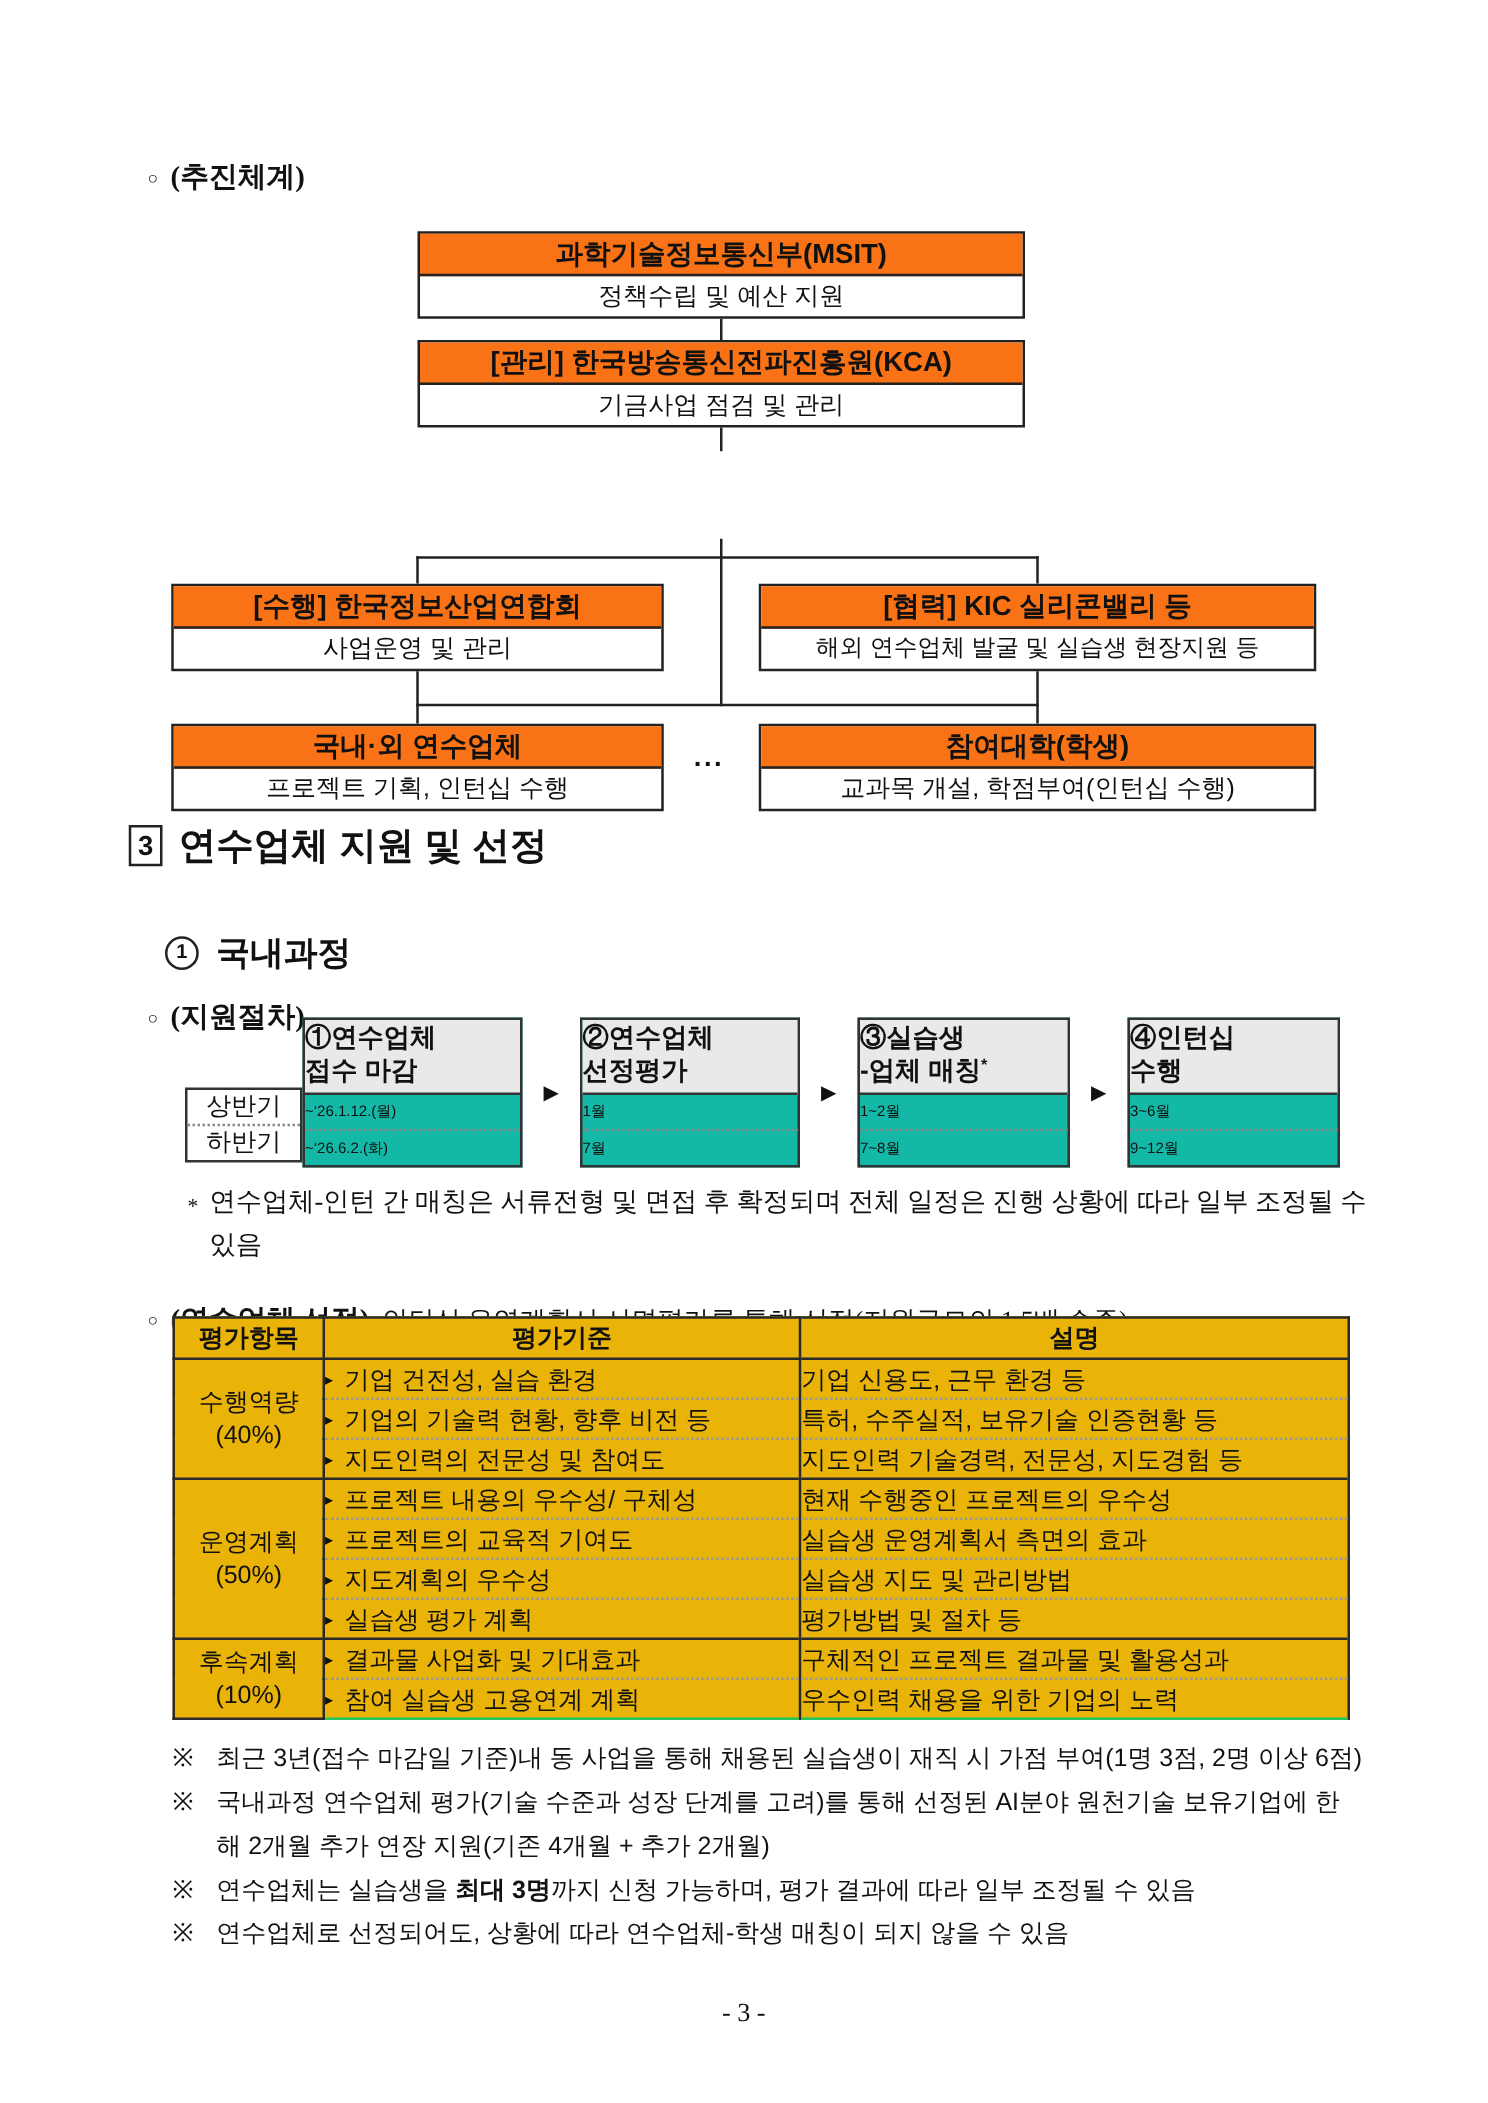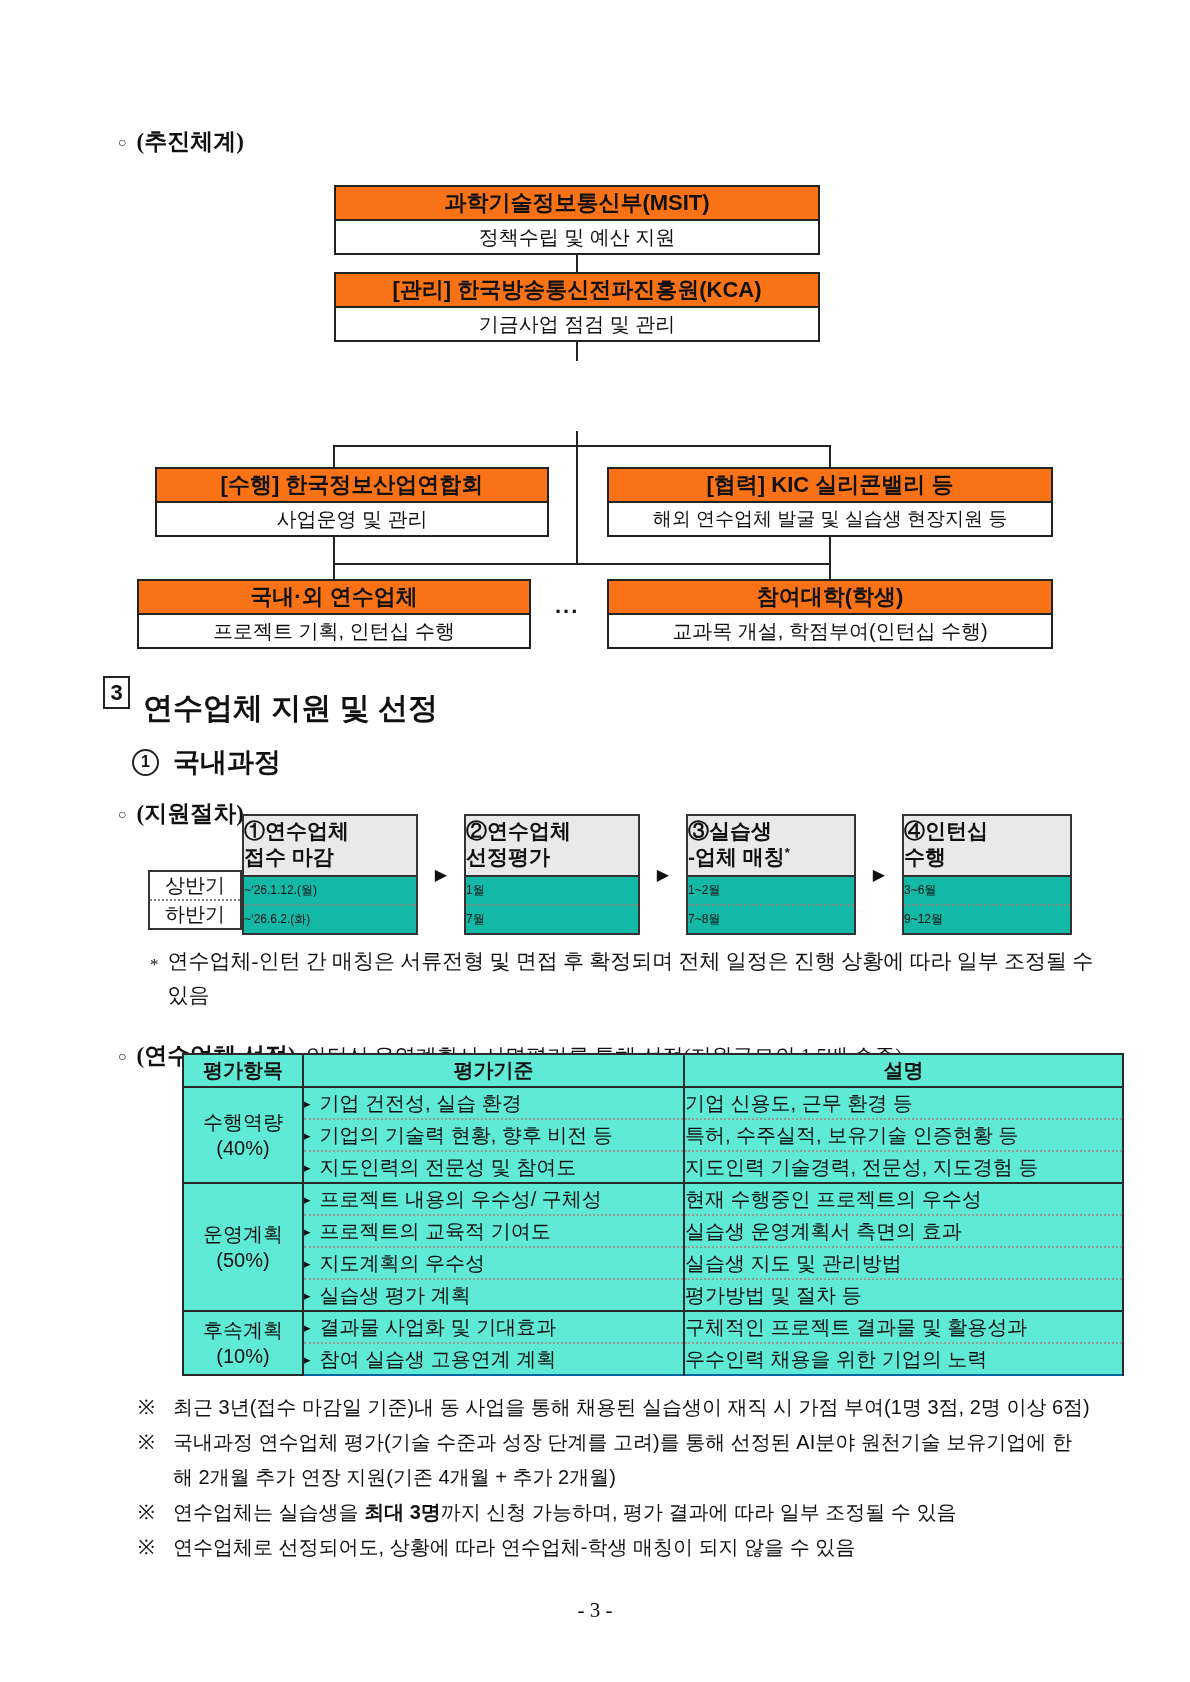--- a/index.html
+++ b/index.html
@@ -18,21 +18,21 @@
   .obox{position:absolute;border:2px solid #222;background:#fff;box-sizing:border-box;text-align:center;}
   .ohead{height:32px;line-height:32px;background:#f97316;border-bottom:2px solid #222;font-weight:bold;font-size:22px;white-space:nowrap;overflow:hidden;}
   .obody{height:32px;line-height:32px;font-size:20px;white-space:nowrap;overflow:hidden;}
   .cline{position:absolute;background:#222;}
   .org-ellipsis{position:absolute;font-size:22px;font-weight:bold;letter-spacing:2px;}
 
   
   #sec3{position:absolute;left:103px;top:656px;display:flex;align-items:center;gap:13px;}
   .boxnum{width:27px;height:33px;border:2px solid #222;display:flex;align-items:center;justify-content:center;
           font-size:22px;font-weight:bold;box-sizing:border-box;}
-  .sec3-title{font-size:30px;font-weight:bold;margin-top:32px;}
+  .sec3-title{font-size:30px;font-weight:bold;}
   #sub1{position:absolute;left:132px;top:744px;display:flex;align-items:center;gap:14px;}
   .circnum{width:27px;height:27px;border:2px solid #222;border-radius:50%;display:flex;align-items:center;justify-content:center;
            font-size:16px;font-weight:bold;box-sizing:border-box;}
   .sub1-title{font-size:27px;font-weight:bold;}
 
   
   #flow{position:absolute;left:148px;top:814px;display:flex;align-items:flex-start;}
   .flabels{width:94px;border:2px solid #333;box-sizing:border-box;margin-top:56px;background:#fff;}
   .flabel{height:27px;line-height:27px;text-align:center;font-size:20px;}
   .flabel + .flabel{border-top:2px dotted #888;}
@@ -45,21 +45,21 @@
   .frow.second{border-top:2px dotted #888;}
   .farrow{width:46px;align-self:stretch;display:flex;align-items:center;justify-content:center;font-size:16px;color:#111;}
 
   
   #footstar{position:absolute;left:150px;top:944px;width:945px;display:flex;gap:9px;
             font-family:"Liberation Serif",serif;font-size:21px;line-height:34px;}
   .fs-marker{font-size:17px;padding-top:4px;flex:none;}
 
   
   #evaltable{position:absolute;left:138px;top:1053px;}
-  #evaltable table{border-collapse:collapse;table-layout:fixed;width:940px;background:#5eead4;border:2px solid #0369a1;margin-left:44px;}
+  #evaltable table{border-collapse:collapse;table-layout:fixed;width:940px;background:#eab308;border:2px solid #22c55e;}
   #evaltable th{height:33px;font-size:20px;font-weight:bold;border:2px solid #2a2a2a;text-align:center;box-sizing:border-box;padding:0;}
   #evaltable td{height:32px;font-size:20px;border-left:2px solid #2a2a2a;border-right:2px solid #2a2a2a;
                 padding:0;box-sizing:border-box;white-space:nowrap;overflow:hidden;}
   .cat-cell{text-align:center;line-height:26px;border-bottom:2px solid #2a2a2a;}
   td.crit{padding-left:10px;text-align:left;}
   td.desc{padding-left:12px;text-align:left;}
   tr.grp-first td{border-top:2px solid #2a2a2a;}
   tr.sub td.crit, tr.sub td.desc{border-top:2px dotted #999;}
   .rmk{font-size:13px;margin-right:9px;vertical-align:2px;}
 
@@ -95,21 +95,21 @@
       <div class="obody">기금사업 점검 및 관리</div>
     </div>
     <div class="cline" style="left:461px;top:157px;width:2px;height:19px;"></div>
 
     <div class="cline" style="left:461px;top:246px;width:2px;height:16px;"></div>
     <div class="cline" style="left:218px;top:260px;width:498px;height:2px;"></div>
     <div class="cline" style="left:218px;top:260px;width:2px;height:22px;"></div>
     <div class="cline" style="left:714px;top:260px;width:2px;height:22px;"></div>
     <div class="cline" style="left:461px;top:260px;width:2px;height:120px;"></div>
 
-    <div class="obox" style="left:40px;top:282px;width:394px;">
+    <div class="obox" style="left:22px;top:282px;width:394px;">
       <div class="ohead">[수행] 한국정보산업연합회</div>
       <div class="obody">사업운영 및 관리</div>
     </div>
     <div class="obox" style="left:492px;top:282px;width:446px;">
       <div class="ohead">[협력] KIC 실리콘밸리 등</div>
       <div class="obody" style="font-size:19px;">해외 연수업체 발굴 및 실습생 현장지원 등</div>
     </div>
 
     <div class="cline" style="left:218px;top:352px;width:2px;height:42px;"></div>
     <div class="cline" style="left:714px;top:352px;width:2px;height:42px;"></div>

